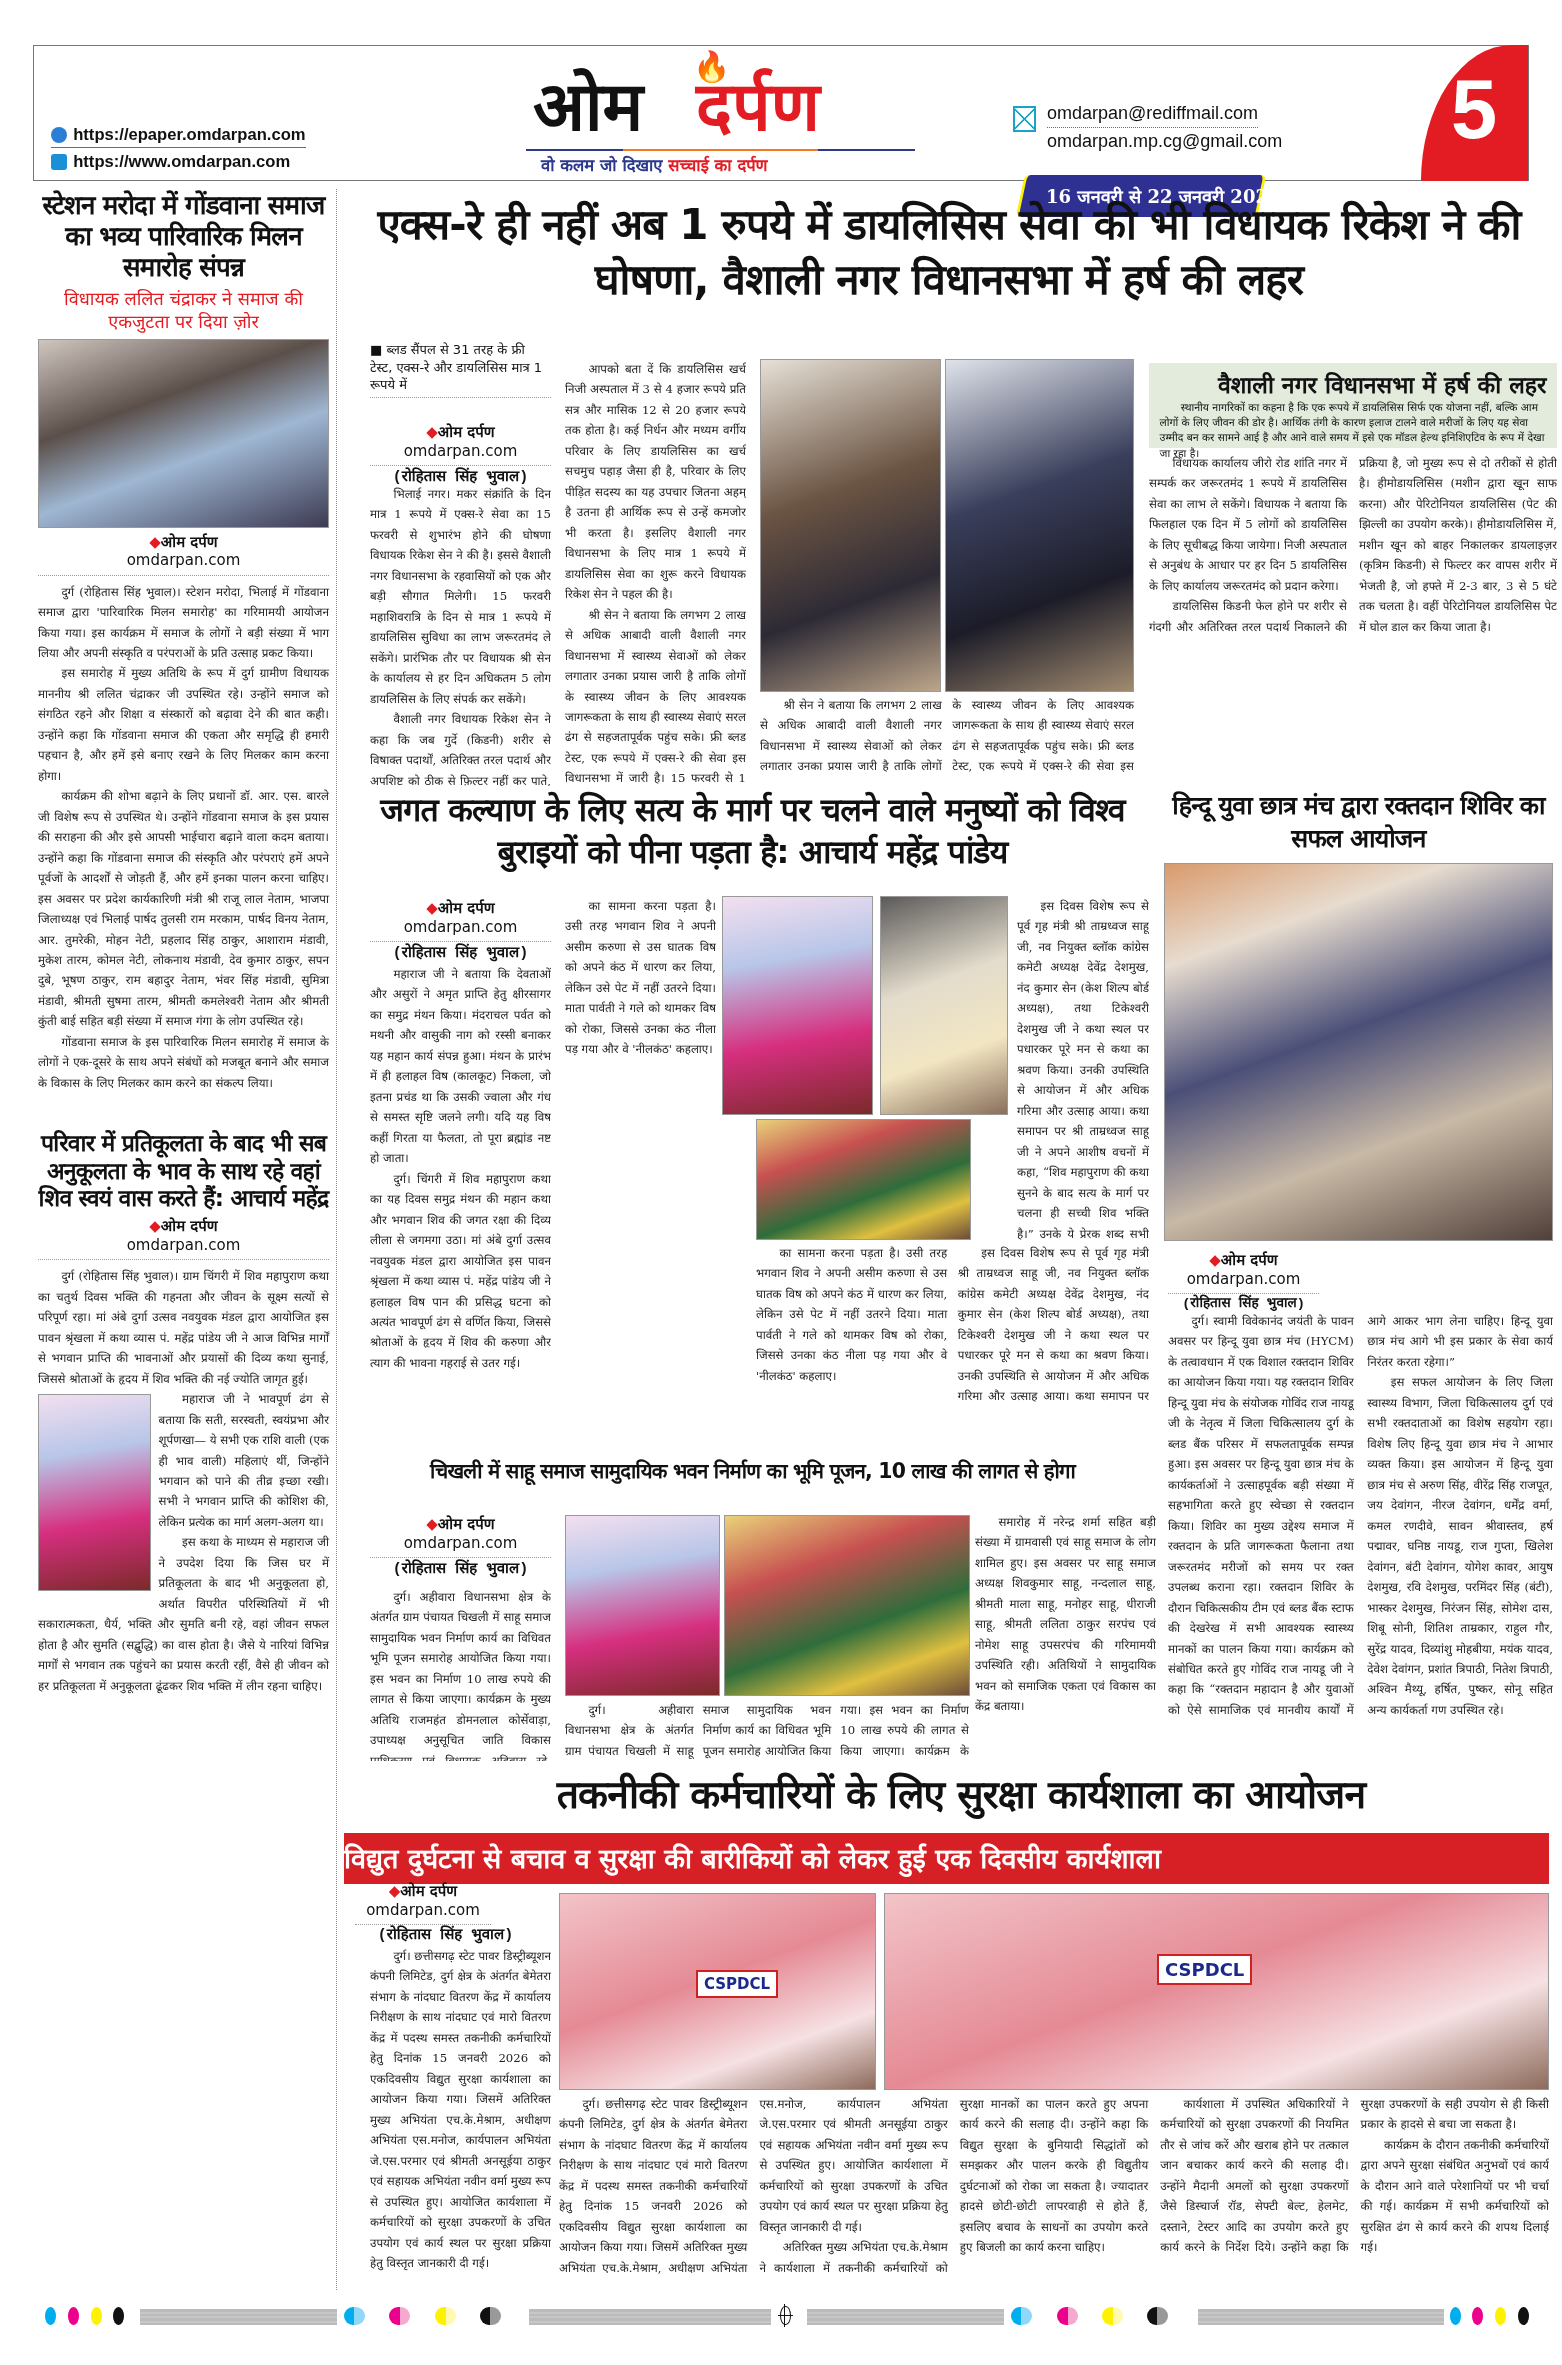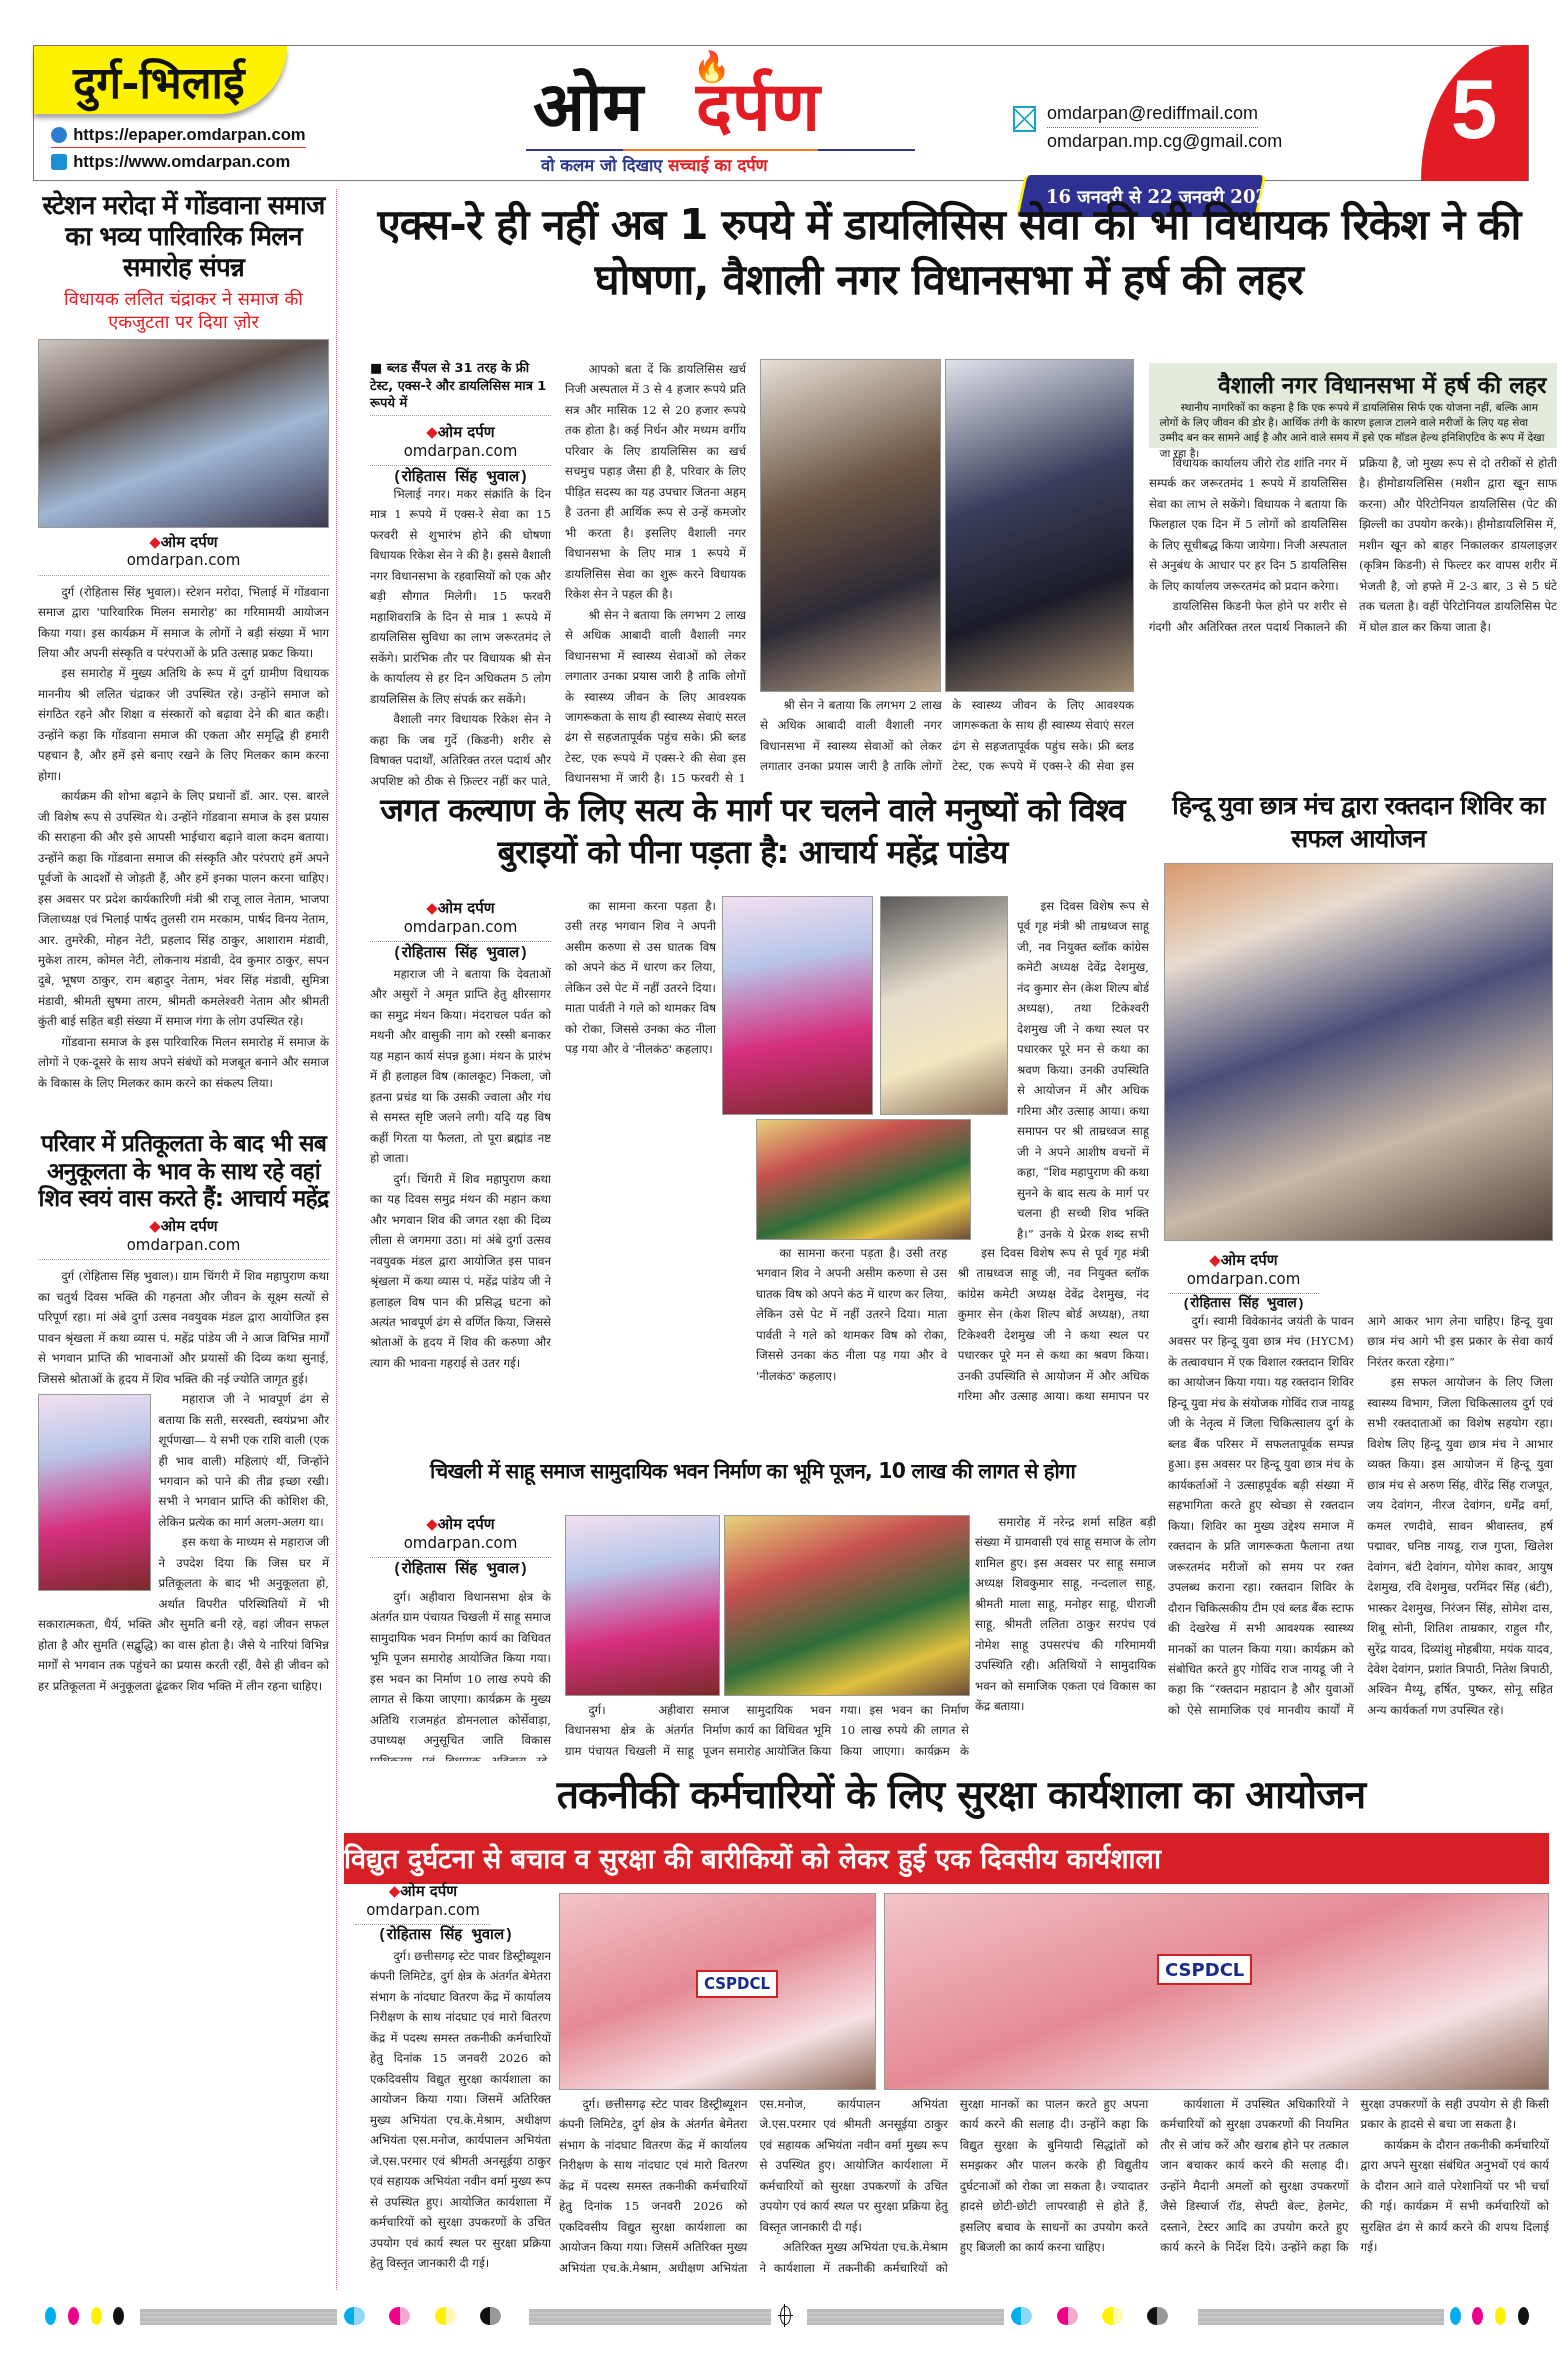--- a/index.html
+++ b/index.html
@@ -61,23 +61,20 @@
 .bar{position:absolute;top:7.6px;height:16.6px;background:repeating-linear-gradient(0deg,#bbb 0 2.3px,#c7c7c7 2.3px 4.5px)}
 .tint{position:absolute;top:6px;width:21px;height:18px;border-radius:9px}
 #reg-mark{position:absolute;left:780px;top:4.5px;width:10.6px;height:19.7px;border:1.5px solid #111;border-radius:50%}
 #reg-mark:before{content:"";position:absolute;left:-3px;right:-3px;top:8.3px;border-top:1.5px solid #111}
 #reg-mark:after{content:"";position:absolute;top:-3px;bottom:-3px;left:3px;border-left:1.5px solid #111}
 </style>
 </head>
 <body>
 
 <div id="masthead" class="abs">
-  <div id="city-tab" class="abs">
-    <span>दुर्ग-भिलाई</span>
-  </div>
   <div class="link-row" id="link1">
     <span class="ic"></span>
     <span>https://epaper.omdarpan.com</span>
   </div>
   <div class="link-row" id="link2">
     <span class="ic" style="background:#1c8fd6;border-radius:3px"></span>
     <span>https://www.omdarpan.com</span>
   </div>
   <div id="logo" class="abs">
     <span id="logo-om">ओम</span>
@@ -125,21 +122,21 @@
     <p>दुर्ग (रोहितास सिंह भुवाल)। ग्राम चिंगरी में शिव महापुराण कथा का चतुर्थ दिवस भक्ति की गहनता और जीवन के सूक्ष्म सत्यों से परिपूर्ण रहा। मां अंबे दुर्गा उत्सव नवयुवक मंडल द्वारा आयोजित इस पावन श्रृंखला में कथा व्यास पं. महेंद्र पांडेय जी ने आज विभिन्न मार्गों से भगवान प्राप्ति की भावनाओं और प्रयासों की दिव्य कथा सुनाई, जिससे श्रोताओं के हृदय में शिव भक्ति की नई ज्योति जागृत हुई।</p>
     <div class="photo stage" style="float:left;width:113px;height:197px;margin:4.5px 7.6px 4.5px 0"></div>
     <p>महाराज जी ने भावपूर्ण ढंग से बताया कि सती, सरस्वती, स्वयंप्रभा और शूर्पणखा— ये सभी एक राशि वाली (एक ही भाव वाली) महिलाएं थीं, जिन्होंने भगवान को पाने की तीव्र इच्छा रखी। सभी ने भगवान प्राप्ति की कोशिश की, लेकिन प्रत्येक का मार्ग अलग-अलग था।</p>
     <p>इस कथा के माध्यम से महाराज जी ने उपदेश दिया कि जिस घर में प्रतिकूलता के बाद भी अनुकूलता हो, अर्थात विपरीत परिस्थितियों में भी सकारात्मकता, धैर्य, भक्ति और सुमति बनी रहे, वहां जीवन सफल होता है और सुमति (सद्बुद्धि) का वास होता है। जैसे ये नारियां विभिन्न मार्गों से भगवान तक पहुंचने का प्रयास करती रहीं, वैसे ही जीवन को हर प्रतिकूलता में अनुकूलता ढूंढकर शिव भक्ति में लीन रहना चाहिए।</p>
   </div>
 </div>
 
 <div class="abs" style="left:348px;top:198px;width:1202px">
   <h1 class="hl" style="font-size:42px;line-height:1.3">एक्स-रे ही नहीं अब 1 रुपये में डायलिसिस सेवा की भी विधायक रिकेश ने की घोषणा, वैशाली नगर विधानसभा में हर्ष की लहर</h1>
 </div>
-<div class="abs" style="left:370px;top:359px;width:181px;font-weight:bold;font-size:13px;line-height:1.35;border-bottom:1.5px dotted #999;padding-bottom:3px">
+<div class="abs" style="left:370px;top:341px;width:181px;font-weight:normal;font-size:13px;line-height:1.35;border-bottom:1.5px dotted #999;padding-bottom:3px">
   <span>■ </span><span>ब्लड सैंपल से 31 तरह के फ्री टेस्ट, एक्स-रे और डायलिसिस मात्र 1 रूपये में</span>
 </div>
 <div class="abs byline" style="left:370px;top:423px;width:181px">
   <div class="b1"><span class="dia">◆</span><span>ओम दर्पण</span></div>
   <div>omdarpan.com</div>
 </div>
 <div class="abs author" style="left:370px;top:465px;width:181px">(रोहितास सिंह भुवाल)</div>
 <div class="abs body" style="left:370px;top:484px;width:181px;height:302px;overflow:hidden">
   <p>भिलाई नगर। मकर संक्रांति के दिन मात्र 1 रूपये में एक्स-रे सेवा का 15 फरवरी से शुभारंभ होने की घोषणा विधायक रिकेश सेन ने की है। इससे वैशाली नगर विधानसभा के रहवासियों को एक और बड़ी सौगात मिलेगी। 15 फरवरी महाशिवरात्रि के दिन से मात्र 1 रूपये में डायलिसिस सुविधा का लाभ जरूरतमंद ले सकेंगे। प्रारंभिक तौर पर विधायक श्री सेन के कार्यालय से हर दिन अधिकतम 5 लोग डायलिसिस के लिए संपर्क कर सकेंगे।</p>
   <p>वैशाली नगर विधायक रिकेश सेन ने कहा कि जब गुर्दे (किडनी) शरीर से विषाक्त पदार्थों, अतिरिक्त तरल पदार्थ और अपशिष्ट को ठीक से फ़िल्टर नहीं कर पाते, जिससे ये रक्त में जमा होने लगते हैं और जीवन के लिए खतरा पैदा कर सकते हैं। डायलिसिस एक कृत्रिम प्रक्रिया है जो गुर्दों का काम करती है, खासकर गंभीर किडनी फेलियर में डायलिसिस जीवन बचाने वाला, एक अस्थायी या स्थायी उपाय है जब तक प्रत्यारोपण नहीं हो जाता।</p>

